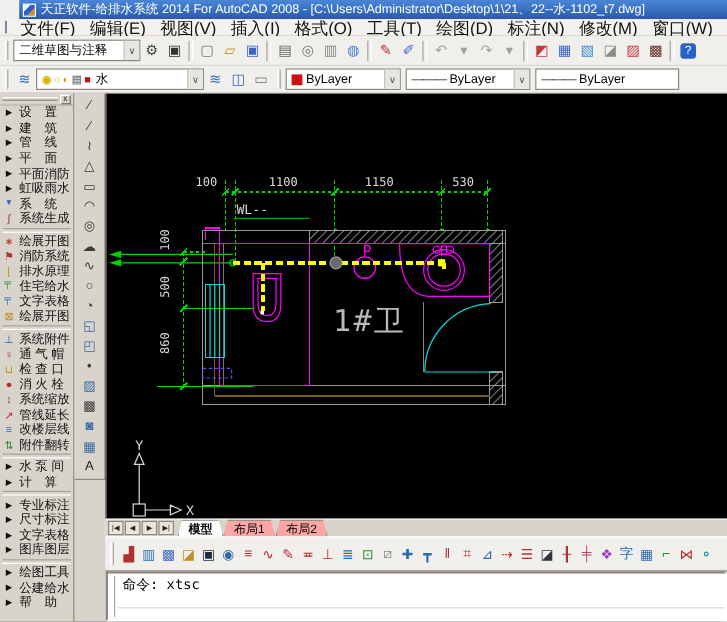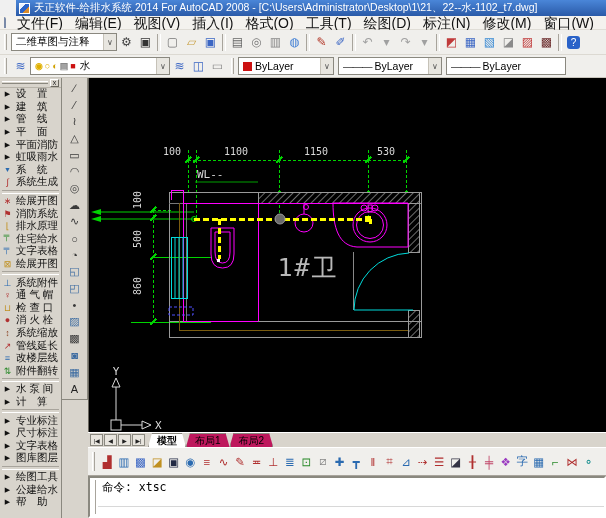--- a/index.html
+++ b/index.html
@@ -54,21 +54,21 @@
   .dbtn { width:22px; height:16.7px; display:flex; align-items:center; justify-content:center; font-size:11px; }
 
   #rightcol { width:518px; height:440px; display:flex; flex-direction:column; }
   #canvas { width:518px; height:354px; background:#000; position:relative; border-left:1px solid #6a675f; }
   #canvas svg { position:absolute; left:0; top:0; }
 
   
   #tabbar { width:518px; height:15px; background:#d8d4cc; display:flex; align-items:flex-end; padding-left:2px; border-top:1px solid #fff; }
   .tnav { width:13px; height:12px; background:#e8e5de; border:1px solid #8a887f; font-size:6px; display:inline-flex;
     align-items:center; justify-content:center; color:#222; margin-right:1px; }
-  .tab { height:14px; padding:0 8px; font-size:10px; display:inline-flex; align-items:center; background:#be185d;
+  .tab { height:14px; padding:0 8px; font-size:10px; display:inline-flex; align-items:center; background:#fca5a5;
     border:1px solid #8a887f; border-bottom:none; clip-path:polygon(4px 0,calc(100% - 4px) 0,100% 100%,0 100%); }
   .tab.active { background:#fff; font-weight:bold; }
 
   
   #btoolbar { width:518px; height:29px; background:#f0efec; display:flex; align-items:center; border-top:1px solid #fff; border-bottom:1px solid #a8a49c; }
   .bicon { width:16.6px; height:18px; display:inline-flex; align-items:center; justify-content:center; font-size:11.5px; }
 
   
   #cmd { width:518px; height:42px; background:#fff; border:2px solid; border-color:#8a887f #fff #fff #8a887f; display:flex; }
   #cmd-grip { width:4px; border-left:1px solid #fff; border-right:1px solid #a8a49c; margin:2px 2px; }

